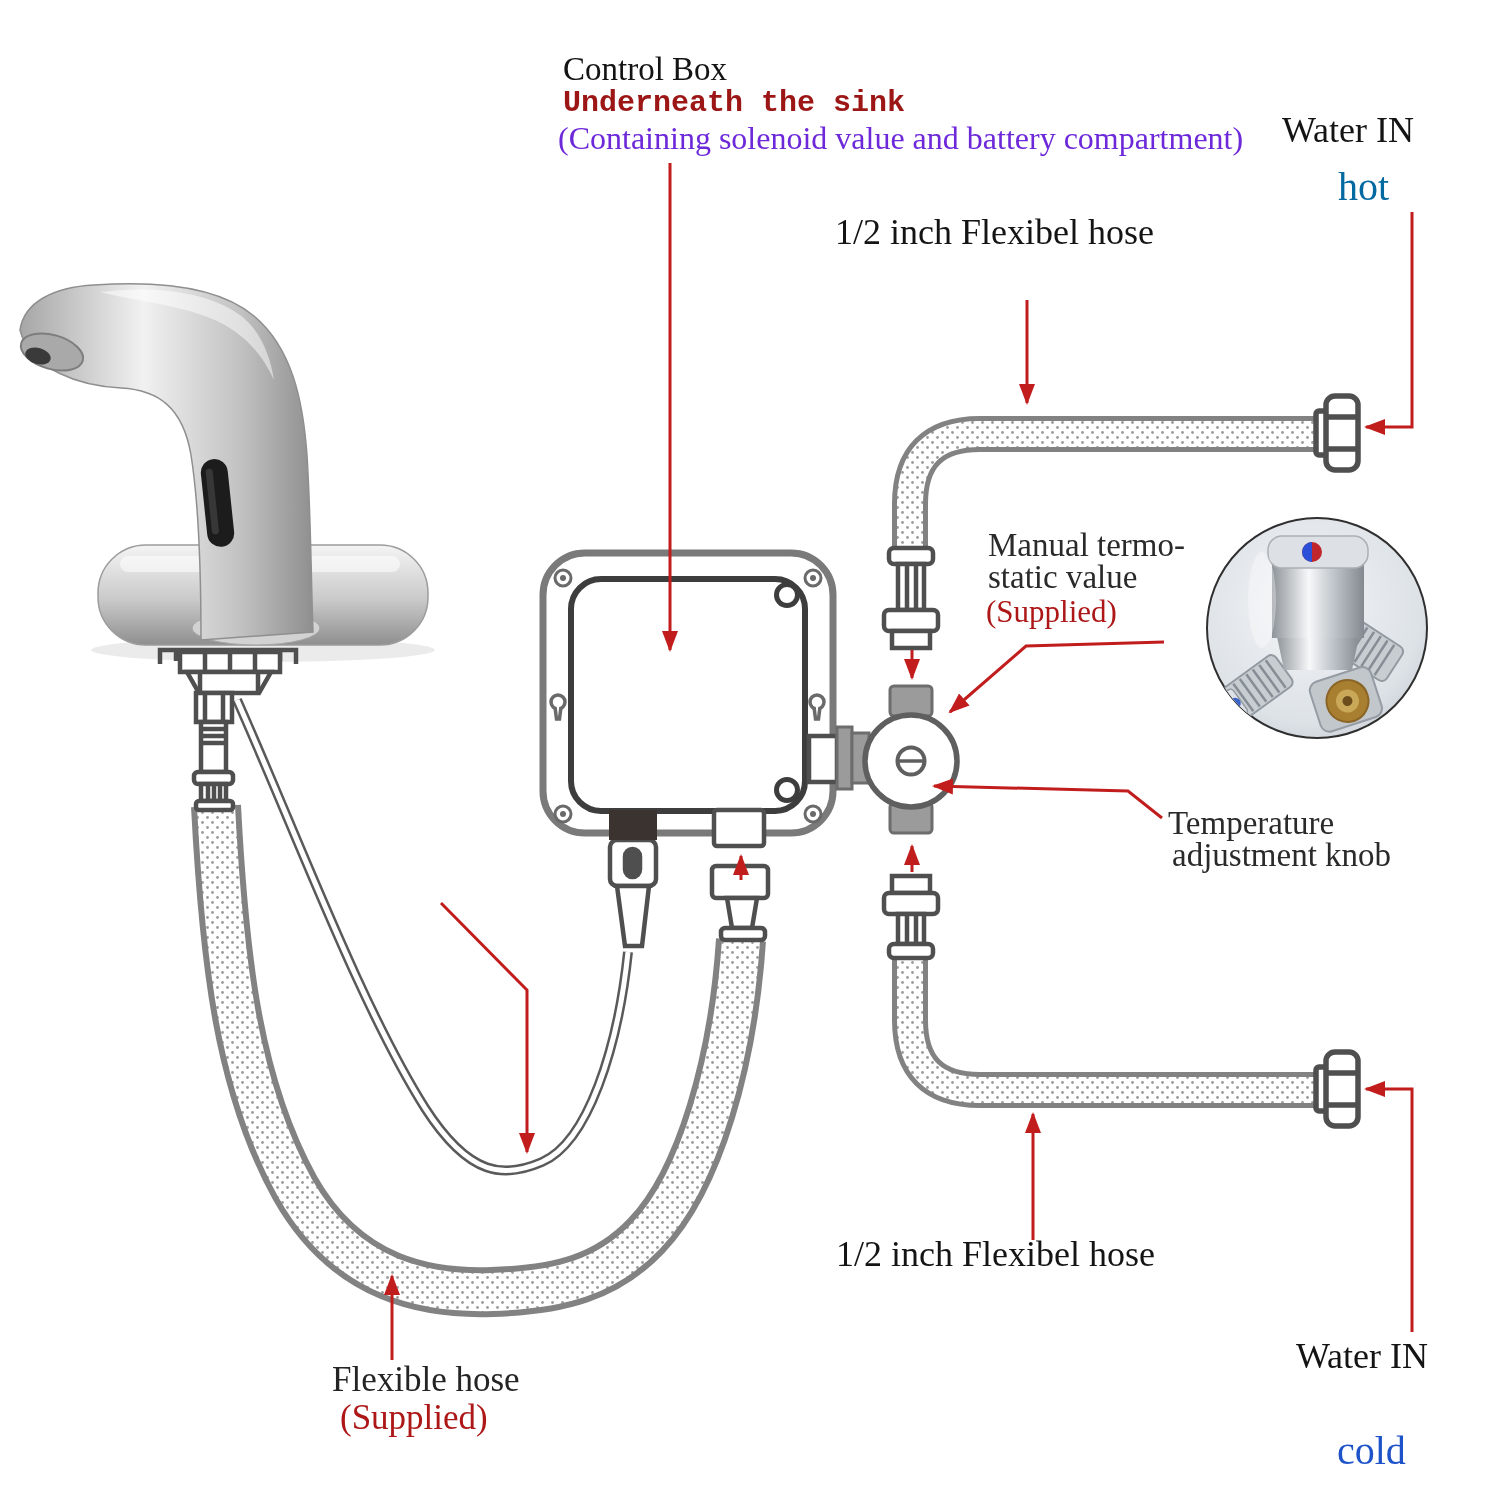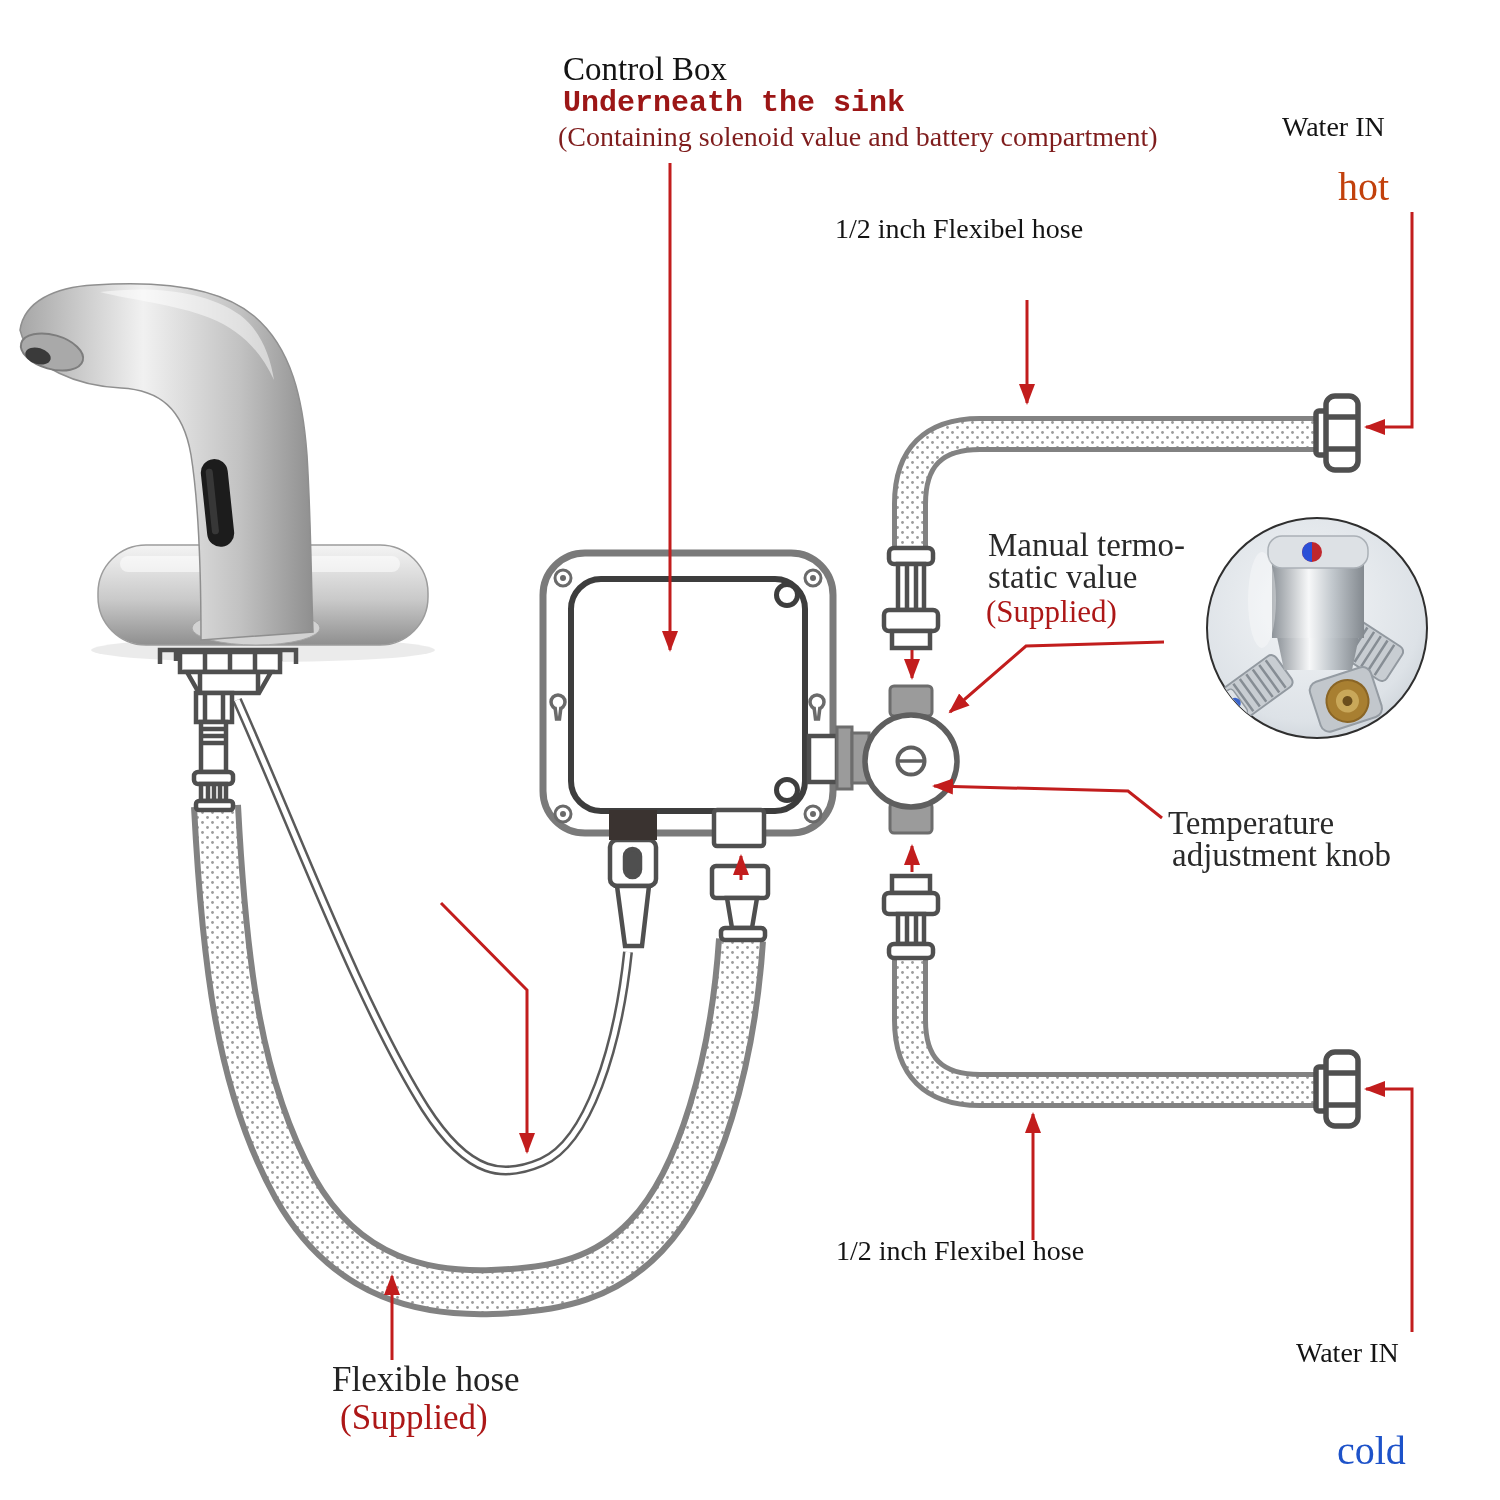--- a/index.html
+++ b/index.html
@@ -2,23 +2,23 @@
 <html><head>
 <meta charset="utf-8">
 <style>
   html,body{margin:0;padding:0;background:#fff;}
   .stage{position:relative;width:1500px;height:1500px;background:#ffffff;overflow:hidden;
          font-family:"Liberation Serif","DejaVu Serif",serif;}
   svg.diagram{position:absolute;left:0;top:0;}
   .lbl{position:absolute;white-space:nowrap;color:#141414;line-height:1.05;}
   .t-title{font-size:33px;}
   .t-sub{font-size:30px;font-weight:bold;color:#9c1616;}
-  .t-note{font-size:28px;color:#7f1d1d;}
-  .t-big{font-size:28px;}
-  .t-hot{font-size:40px;color:#c2410c;}
+  .t-note{font-size:32px;color:#6d28d9;}
+  .t-big{font-size:36px;}
+  .t-hot{font-size:40px;color:#0369a1;}
   .t-cold{font-size:40px;color:#1d52c9;margin-top:32px;}
   .t-med{font-size:33px;color:#2a2a2a;}
   .t-supplied{font-size:31px;color:#ad1717;}
   .t-sensor{font-size:35px;}
   .t-flex{font-size:35px;color:#242424;}
   .t-flex-sup{font-size:35px;color:#ad1717;}
 </style>
 </head>
 <body>
 

